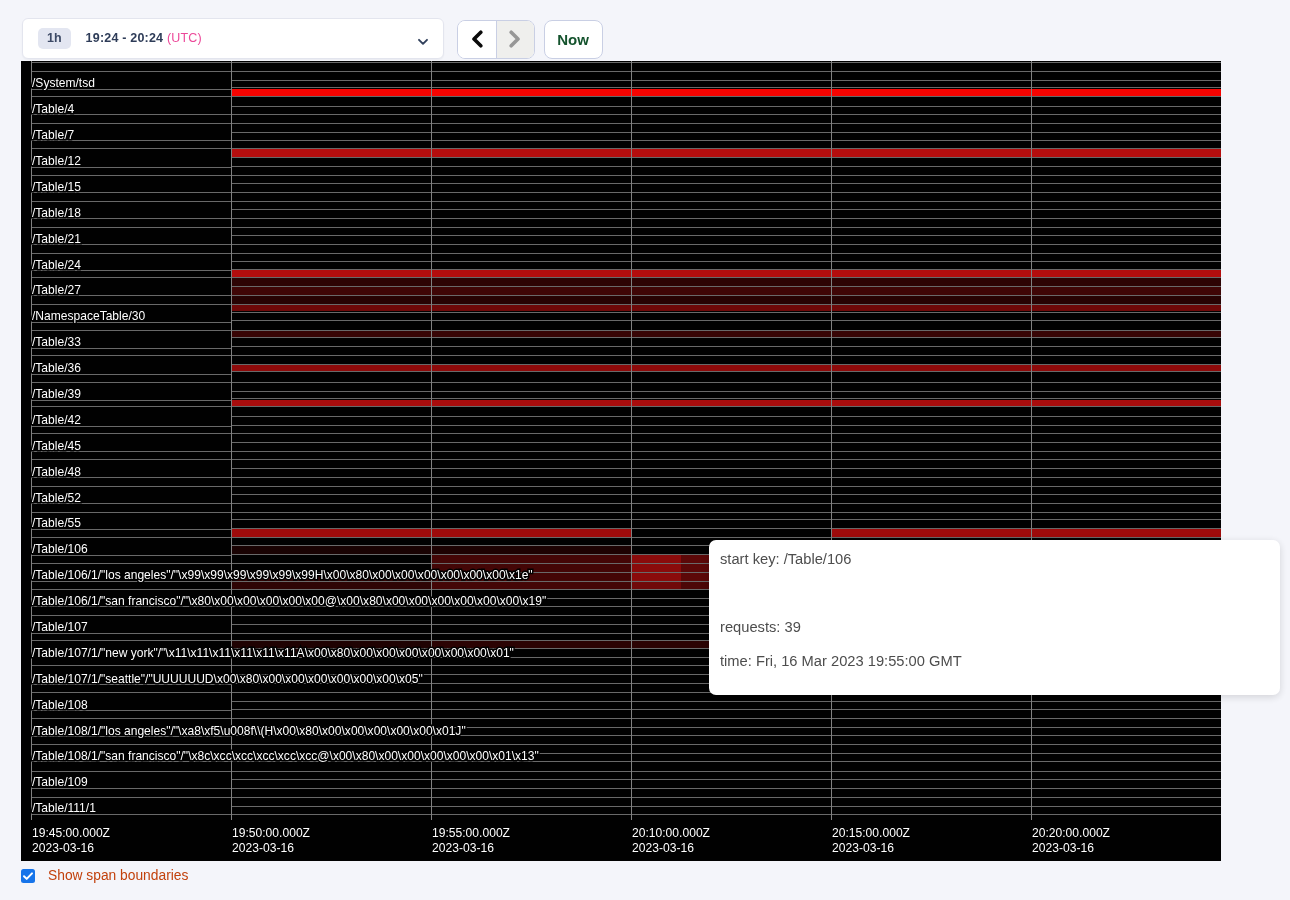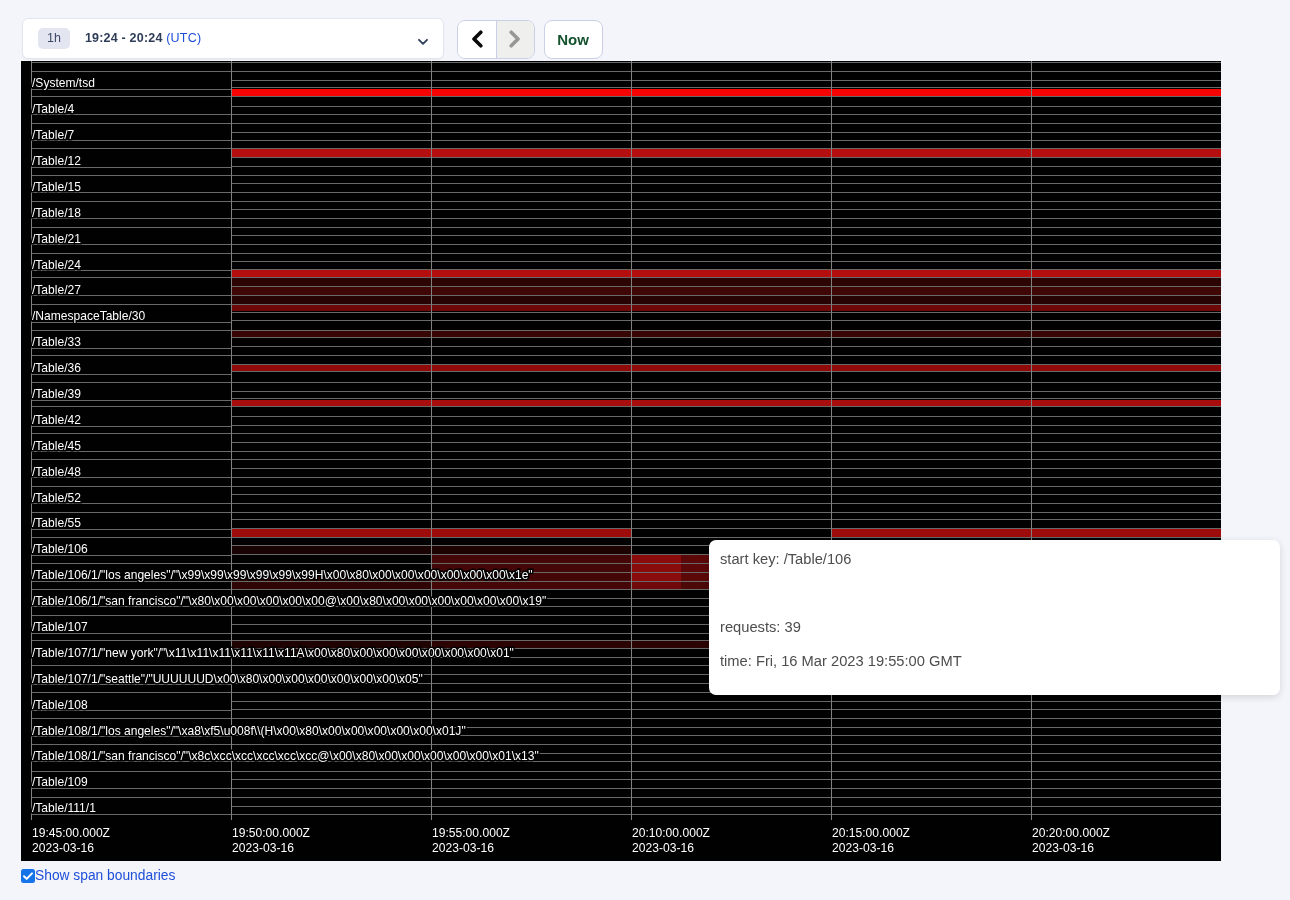--- a/index.html
+++ b/index.html
@@ -1,27 +1,27 @@
 <!DOCTYPE html>
 <html><head><meta charset="utf-8"><style>
 *{margin:0;padding:0;box-sizing:border-box}
 body{width:1290px;height:900px;background:#f4f5fa;font-family:"Liberation Sans",sans-serif;position:relative;overflow:hidden}
 .selbox{position:absolute;left:22px;top:17.5px;width:422px;height:41.5px;background:#fff;border:1px solid #e3e5ee;border-radius:6px;box-shadow:0 1px 2px rgba(50,60,90,.06);display:flex;align-items:center}
-.badge{margin-left:15px;background:#e3e6f1;border-radius:5px;padding:3.5px 9px;font-size:12.5px;font-weight:normal;color:#3d4a66}
+.badge{margin-left:15px;background:#e3e6f1;border-radius:5px;padding:3.5px 9px;font-size:12.5px;font-weight:bold;color:#3d4a66}
 .tr{margin-left:15px;font-size:12.5px;font-weight:bold;color:#2e3c58;letter-spacing:.2px}
-.tr span{font-weight:normal;color:#1d4ed8}
+.tr span{font-weight:normal;color:#ec4899}
 .chev{position:absolute;right:14px;top:17px}
 .btngrp{position:absolute;left:457px;top:19.5px;width:78px;height:39.5px;border:1px solid #c9cfe4;border-radius:8px;background:#fff;display:flex;overflow:hidden}
 .btngrp .b1{width:38.5px;height:100%;display:flex;align-items:center;justify-content:center;background:#fff;border-right:1px solid #c9cfe4}
 .btngrp .b2{flex:1;display:flex;align-items:center;justify-content:center;background:#efefed}
 .nowbtn{position:absolute;left:543.5px;top:19.5px;width:59px;height:39.5px;border:1px solid #c9cfe4;border-radius:8px;background:#fff;color:#14532d;font-size:15px;font-weight:bold;display:flex;align-items:center;justify-content:center}
 .tooltip{position:absolute;left:709px;top:540px;width:571px;height:155px;background:#fff;border-radius:7px;box-shadow:0 2px 8px rgba(0,0,0,.15);font-size:14.7px;color:#4d4d4d;line-height:14px}
 .tooltip div{position:absolute;left:11px;white-space:nowrap}
 .cbrow{position:absolute;left:21px;top:868px;display:flex;align-items:center}
-.cbrow .lab{margin-left:0;font-size:13.8px;color:#1d4ed8}
+.cbrow .lab{margin-left:13px;font-size:13.8px;color:#c2410c}
 </style></head>
 <body>
 <div style="opacity:0.999">
 <div class="selbox">
  <div class="badge">1h</div>
  <div class="tr">19:24 - 20:24 <span>(UTC)</span></div>
  <svg class="chev" width="12" height="12" viewBox="0 0 12 12" fill="none">
         <path d="M2 3.8L6 7.8 10 3.8" stroke="#31405c" stroke-width="1.9" stroke-linecap="round" stroke-linejoin="round"></path>
       </svg>
 </div>

